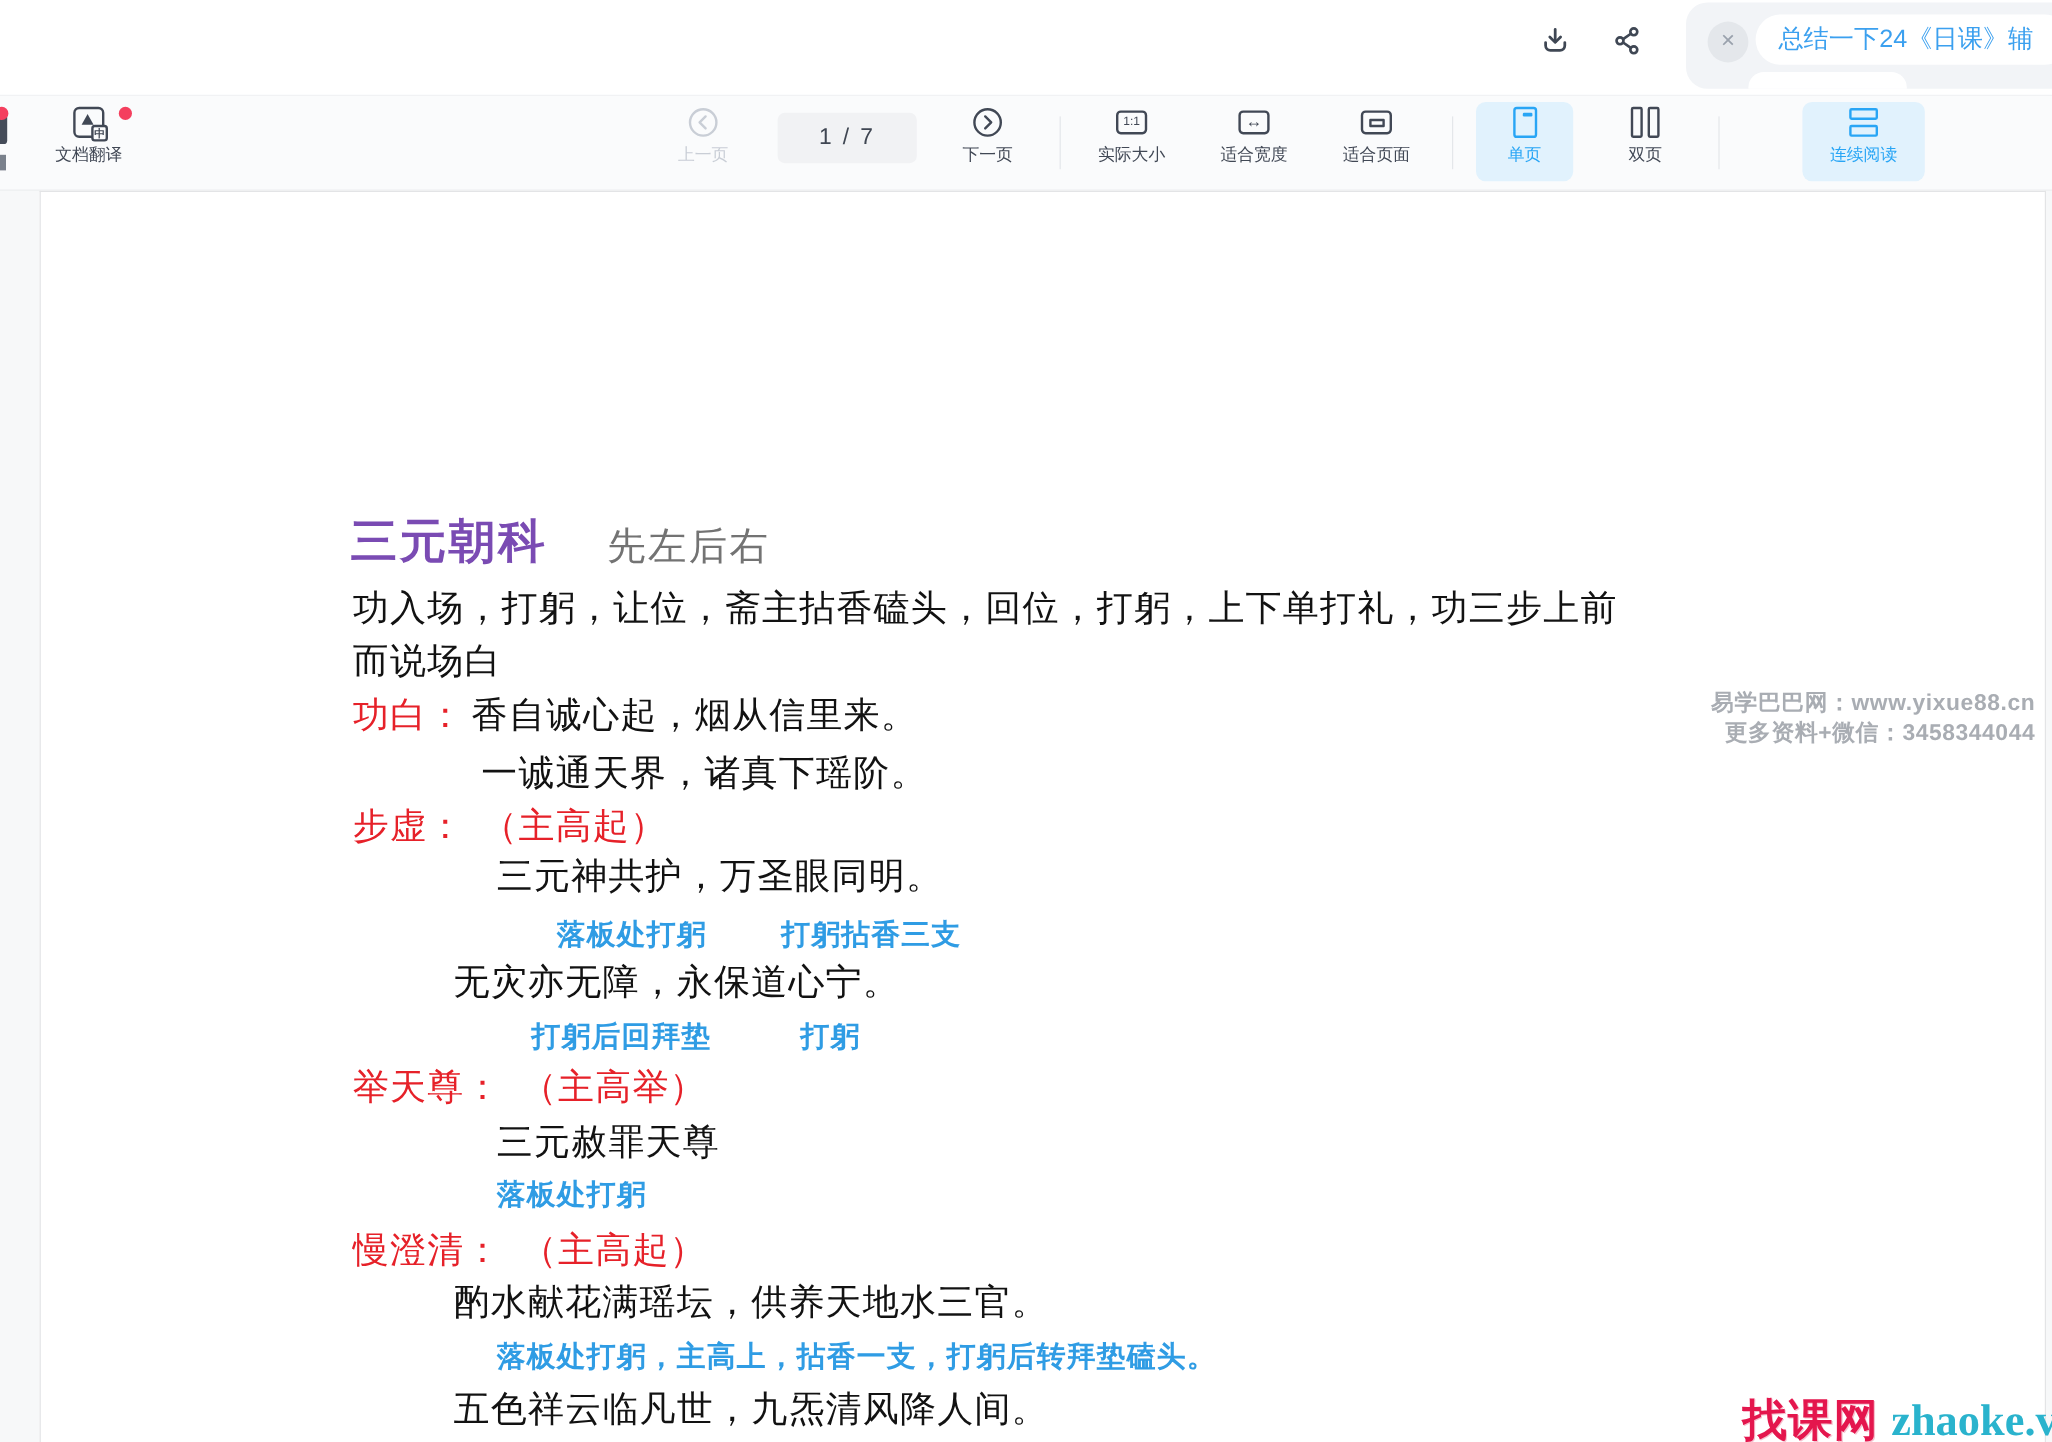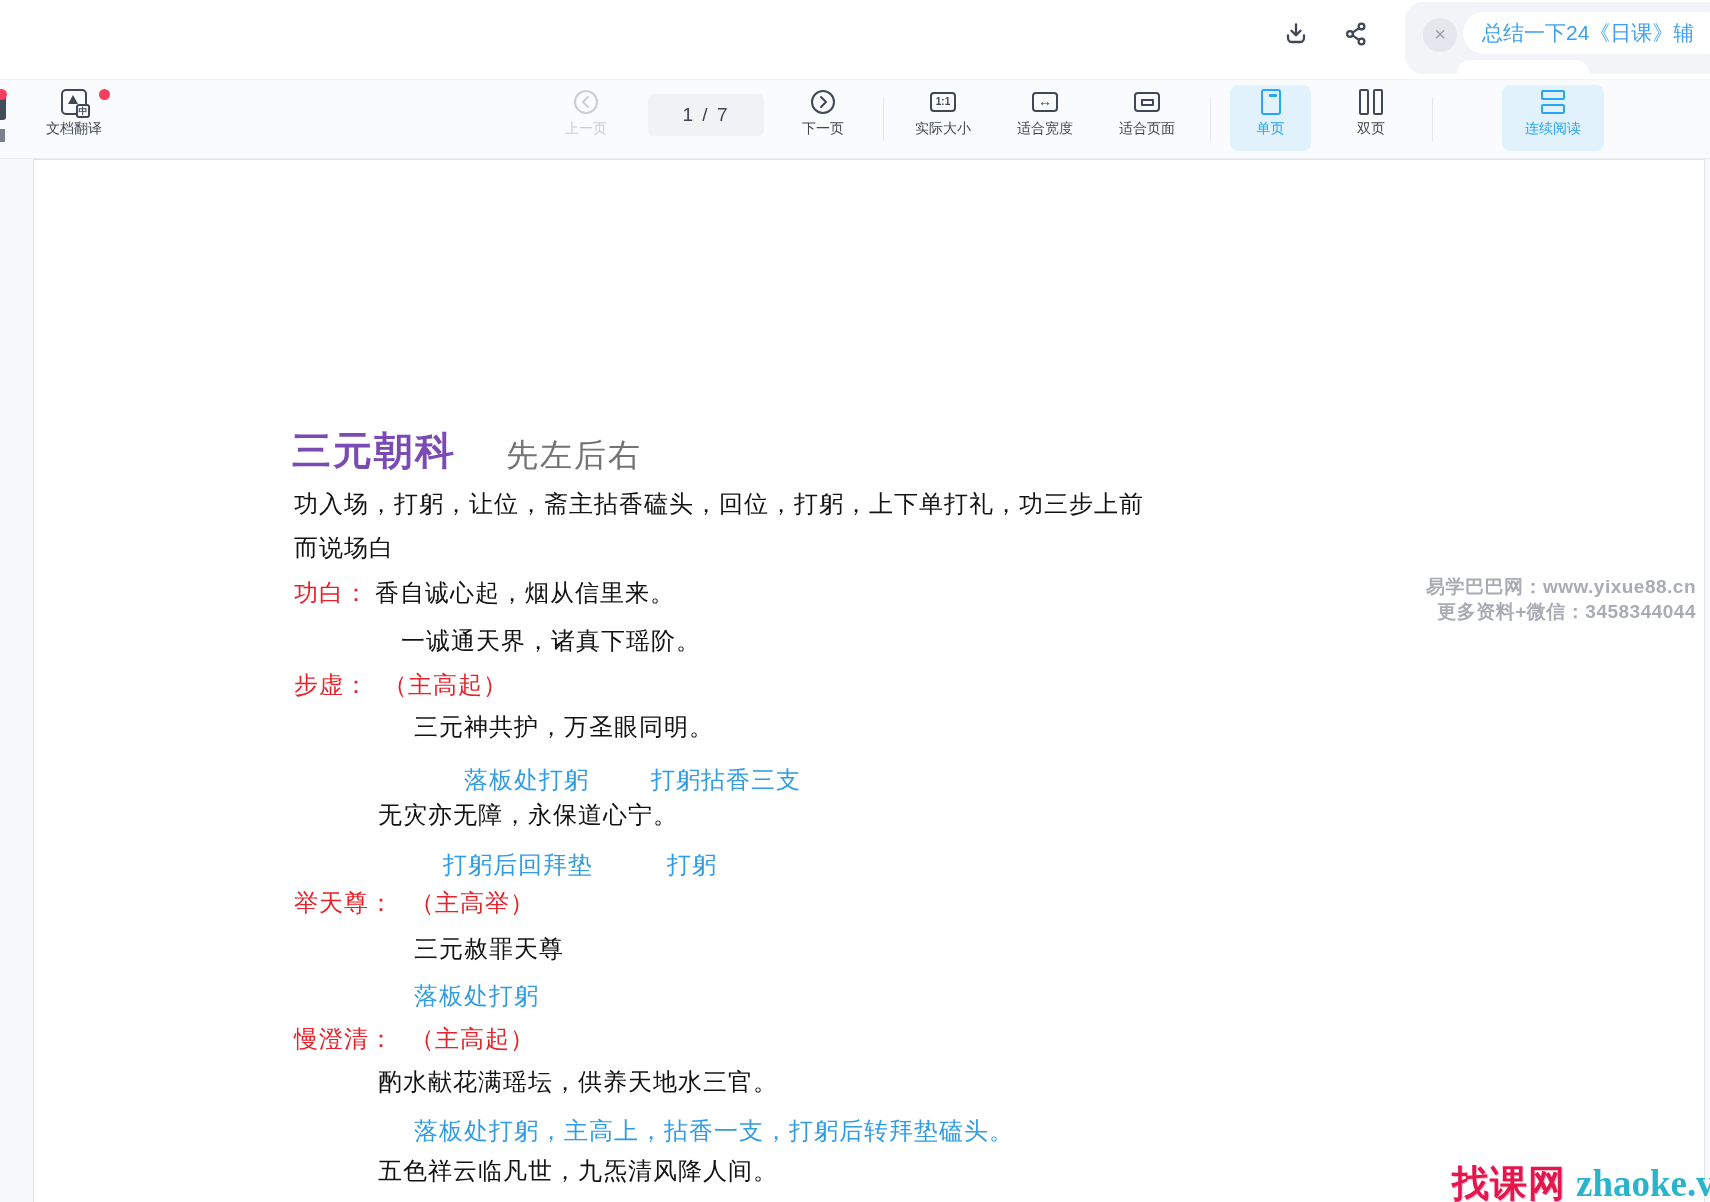--- a/index.html
+++ b/index.html
@@ -21,21 +21,21 @@
   
   .toolbar{position:absolute;left:0;top:79px;width:1710px;height:80px;background:#fafbfc;border-top:1px solid #f1f2f4;border-bottom:1px solid #e9ebee;box-sizing:border-box;}
   .tb-item{position:absolute;top:8px;display:flex;flex-direction:column;align-items:center;gap:5px;color:#414855;cursor:pointer;user-select:none;}
   .tb-item .tb-label{font-size:14px;line-height:15px;white-space:nowrap;text-align:right;}
   .tb-item.disabled{color:#c9ced6;cursor:default;}
   .tb-item.active{top:5px;padding-top:3px;height:63px;border-radius:8px;background:#e1f2fd;color:#28a5f5;}
   .tb-icon{height:28px;display:flex;align-items:center;justify-content:center;}
   .tb-divider{position:absolute;top:17px;width:1px;height:44px;background:#e4e7ea;}
   .badge-dot{position:absolute;width:11px;height:11px;border-radius:50%;background:#f43f5e;}
   
-  .ic-11{width:26px;height:20px;border:2px solid currentColor;border-radius:4px;box-sizing:border-box;font-size:10px;font-weight:bold;line-height:16px;text-align:center;letter-spacing:0;}
+  .ic-11{width:26px;height:20px;border:2px solid currentColor;border-radius:4px;box-sizing:border-box;font-size:10px;font-weight:normal;line-height:16px;text-align:center;letter-spacing:0;}
   .ic-fitw{width:26px;height:20px;border:2px solid currentColor;border-radius:4px;box-sizing:border-box;font-size:14px;font-weight:bold;line-height:15px;text-align:center;}
   .ic-fitp{width:26px;height:20px;border:2px solid currentColor;border-radius:4px;box-sizing:border-box;display:flex;align-items:center;justify-content:center;}
   .ic-fitp i{display:block;width:13px;height:7px;border:2px solid currentColor;border-radius:1px;box-sizing:border-box;}
   .ic-single{width:20px;height:26px;border:2px solid currentColor;border-radius:3px;box-sizing:border-box;position:relative;}
   .ic-single i{position:absolute;right:2px;top:3px;width:8px;height:2.5px;background:currentColor;border-radius:1px;}
   .ic-double{display:flex;gap:4px;}
   .ic-double i{display:block;width:10px;height:26px;border:2px solid currentColor;border-radius:2px;box-sizing:border-box;}
   .ic-cont{display:flex;flex-direction:column;gap:4px;}
   .ic-cont i{display:block;width:24px;height:10px;border:2px solid currentColor;border-radius:2px;box-sizing:border-box;}
   .ic-translate{position:relative;width:26px;height:26px;border:2px solid currentColor;border-radius:5px;box-sizing:border-box;}
@@ -44,22 +44,22 @@
   .page-box{position:absolute;left:648px;top:14px;width:116px;height:42px;background:#f1f2f4;border-radius:6px;font-size:19px;color:#3f4652;text-align:center;line-height:42px;letter-spacing:2px;cursor:text;}
   .edge-frag{position:absolute;left:0;top:15px;width:6px;height:25px;background:#454c59;border-radius:0 3px 3px 0;}
   .edge-frag2{position:absolute;left:0;top:49px;width:5px;height:13px;background:#7a818c;}
   
   .viewer{position:absolute;left:0;top:159px;width:1710px;height:1043px;background:#f7f8f9;}
   .page{position:absolute;left:33px;top:0px;width:1672px;height:1043px;background:#fff;border:1px solid #e3e4e6;border-bottom:none;box-sizing:border-box;}
   .doc-serif{font-family:"Liberation Serif","DejaVu Serif",serif;}
   .title-row{position:absolute;left:258px;top:264px;white-space:nowrap;display:flex;align-items:flex-end;}
   .doc-title{font-size:39px;font-weight:bold;color:#7a4bb3;letter-spacing:2px;}
   .doc-subtitle{font-size:32px;color:#737373;margin-left:50px;letter-spacing:2px;}
-  .doc-line{position:absolute;white-space:nowrap;font-size:24px;line-height:1.18;color:#121212;letter-spacing:1px;}
-  .doc-line.blue{font-size:24px;color:#2f9ce4;}
+  .doc-line{position:absolute;white-space:nowrap;font-size:30px;line-height:1.18;color:#121212;letter-spacing:1px;}
+  .doc-line.blue{font-size:24px;color:#2f9ce4;font-weight:bold;}
   .seg-red{color:#e62129;}
   .watermark{position:absolute;right:8px;top:414px;text-align:right;font-size:19px;font-weight:bold;color:#a9adb3;line-height:25px;letter-spacing:0.5px;text-shadow:1px 1px 0 #ffffff;}
   .brand{position:absolute;left:1418px;top:999px;white-space:nowrap;}
   .brand .cn{font-size:37px;font-weight:800;color:#e4164d;letter-spacing:1px;text-shadow:1px 1px 0 #f6c2cf;}
   .brand .en{font-size:37px;font-weight:bold;color:#2ab3cd;font-family:"Liberation Serif","DejaVu Serif",serif;margin-left:10px;}
 </style>
 </head>
 <body>
 
 <div class="topbar">

